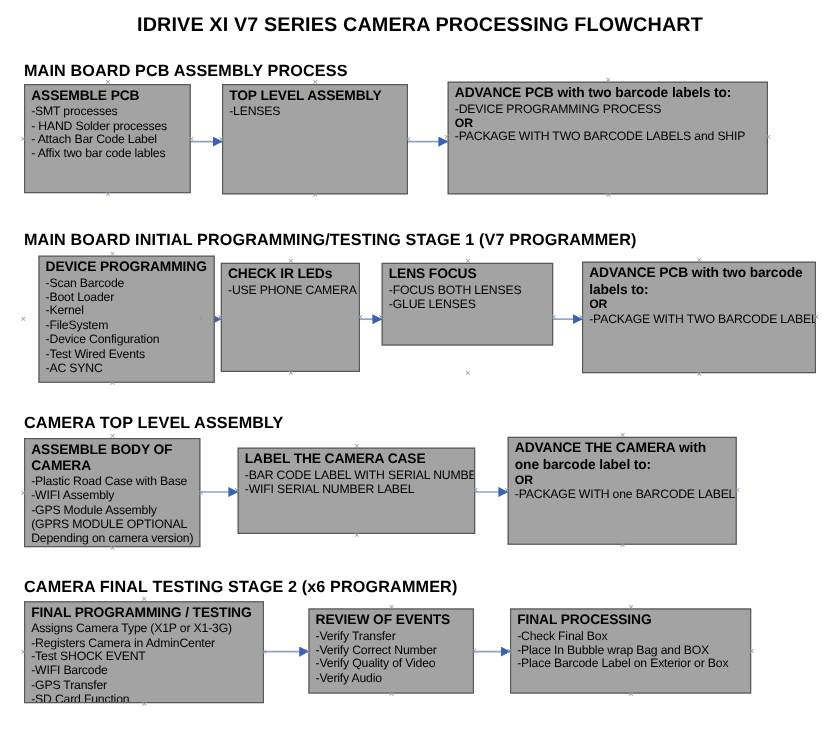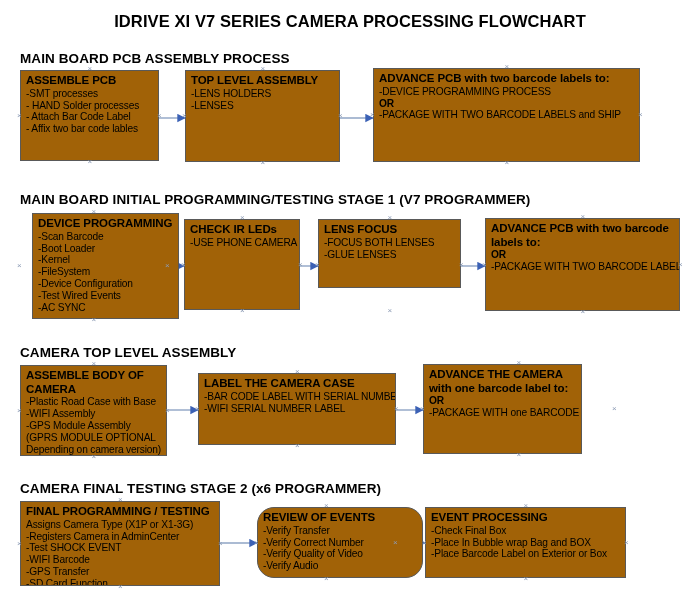--- a/index.html
+++ b/index.html
@@ -32,21 +32,21 @@
   }
   .section-heading {
     position: absolute;
     font-size: 13.5px;
     font-weight: bold;
     white-space: nowrap;
     letter-spacing: 0.1px;
   }
   .node {
     position: absolute;
-    background: #a16207;
+    background: #a3a3a3;
     border: 1.3px solid #595959;
     box-sizing: border-box;
     padding: 3px 4px 3px 5px;
     overflow: hidden;
   }
   .node .title {
     font-size: 11.5px;
     font-weight: bold;
     line-height: 1.18;
     letter-spacing: -0.1px;
@@ -112,21 +112,20 @@
         <div class="line">- HAND Solder processes</div>
         <div class="line">- Attach Bar Code Label</div>
         <div class="line">- Affix two bar code lables</div>
       </div>
       <span class="handle" style="left: 87.5px; top: 65px;">×</span>
       <span class="handle" style="left: 87.5px; top: 158px;">×</span>
       <span class="handle" style="left: 17px; top: 111.5px;">×</span>
       <span class="handle" style="left: 157px; top: 111.5px;">×</span>
       <div class="node" style="left: 185px; top: 70px; width: 155px; height: 92px;">
         <div class="title" style="white-space: nowrap;">TOP LEVEL ASSEMBLY</div>
-        <div class="line">-LENS HOLDERS</div>
         <div class="line">-LENSES</div>
       </div>
       <span class="handle" style="left: 260.5px; top: 65px;">×</span>
       <span class="handle" style="left: 260.5px; top: 159px;">×</span>
       <span class="handle" style="left: 182px; top: 112px;">×</span>
       <span class="handle" style="left: 338px; top: 112px;">×</span>
       <div class="node" style="left: 373px; top: 68px; width: 267px; height: 94px;">
         <div class="title" style="white-space: nowrap;">ADVANCE PCB with two barcode labels to:</div>
         <div class="line">-DEVICE PROGRAMMING PROCESS</div>
         <div class="line b">OR</div>
@@ -192,21 +191,21 @@
       <span class="handle" style="left: 165px; top: 406.5px;">×</span>
       <div class="node" style="left: 198px; top: 373px; width: 198px; height: 72px;">
         <div class="title" style="white-space: nowrap;">LABEL THE CAMERA CASE</div>
         <div class="line">-BAR CODE LABEL WITH SERIAL NUMBER</div>
         <div class="line">-WIFI SERIAL NUMBER LABEL</div>
       </div>
       <span class="handle" style="left: 295px; top: 368px;">×</span>
       <span class="handle" style="left: 295px; top: 442px;">×</span>
       <span class="handle" style="left: 195px; top: 405px;">×</span>
       <span class="handle" style="left: 394px; top: 405px;">×</span>
-      <div class="node" style="left: 423px; top: 364px; width: 159px; height: 90px;">
+      <div class="node" style="left: 423px; top: 364px; width: 191px; height: 90px;">
         <div class="title">ADVANCE THE CAMERA with one barcode label to:</div>
         <div class="line b">OR</div>
         <div class="line">-PACKAGE WITH one BARCODE LABEL and SHIP</div>
       </div>
       <span class="handle" style="left: 516.5px; top: 359px;">×</span>
       <span class="handle" style="left: 516.5px; top: 451px;">×</span>
       <span class="handle" style="left: 420px; top: 405px;">×</span>
       <span class="handle" style="left: 612px; top: 405px;">×</span>
       <div class="section-heading" style="left: 20px; top: 481px;">CAMERA FINAL TESTING STAGE 2 (x6 PROGRAMMER)</div>
       <div class="node" style="left: 20px; top: 501px; width: 200px; height: 85px;">
@@ -215,33 +214,33 @@
         <div class="line">-Registers Camera in AdminCenter</div>
         <div class="line">-Test SHOCK EVENT</div>
         <div class="line">-WIFI Barcode</div>
         <div class="line">-GPS Transfer</div>
         <div class="line">-SD Card Function</div>
       </div>
       <span class="handle" style="left: 118px; top: 496px;">×</span>
       <span class="handle" style="left: 118px; top: 583px;">×</span>
       <span class="handle" style="left: 17px; top: 539.5px;">×</span>
       <span class="handle" style="left: 218px; top: 539.5px;">×</span>
-      <div class="node" style="left: 257px; top: 507px; width: 166px; height: 71px; border-radius: 17px;">
+      <div class="node" style="left: 257px; top: 507px; width: 138px; height: 71px;">
         <div class="title" style="white-space: nowrap;">REVIEW OF EVENTS</div>
         <div class="line">-Verify Transfer</div>
         <div class="line">-Verify Correct Number</div>
         <div class="line">-Verify Quality of Video</div>
         <div class="line">-Verify Audio</div>
       </div>
       <span class="handle" style="left: 324px; top: 502px;">×</span>
       <span class="handle" style="left: 324px; top: 575px;">×</span>
       <span class="handle" style="left: 254px; top: 538.5px;">×</span>
       <span class="handle" style="left: 393px; top: 538.5px;">×</span>
       <div class="node" style="left: 425px; top: 507px; width: 201px; height: 71px;">
-        <div class="title" style="white-space: nowrap;">EVENT PROCESSING</div>
+        <div class="title" style="white-space: nowrap;">FINAL PROCESSING</div>
         <div class="line"> -Check Final Box</div>
         <div class="line">-Place In Bubble wrap Bag and BOX</div>
         <div class="line">-Place Barcode Label on Exterior or Box</div>
       </div>
       <span class="handle" style="left: 523.5px; top: 502px;">×</span>
       <span class="handle" style="left: 523.5px; top: 575px;">×</span>
       <span class="handle" style="left: 422px; top: 538.5px;">×</span>
       <span class="handle" style="left: 624px; top: 538.5px;">×</span>
     </div>
 

